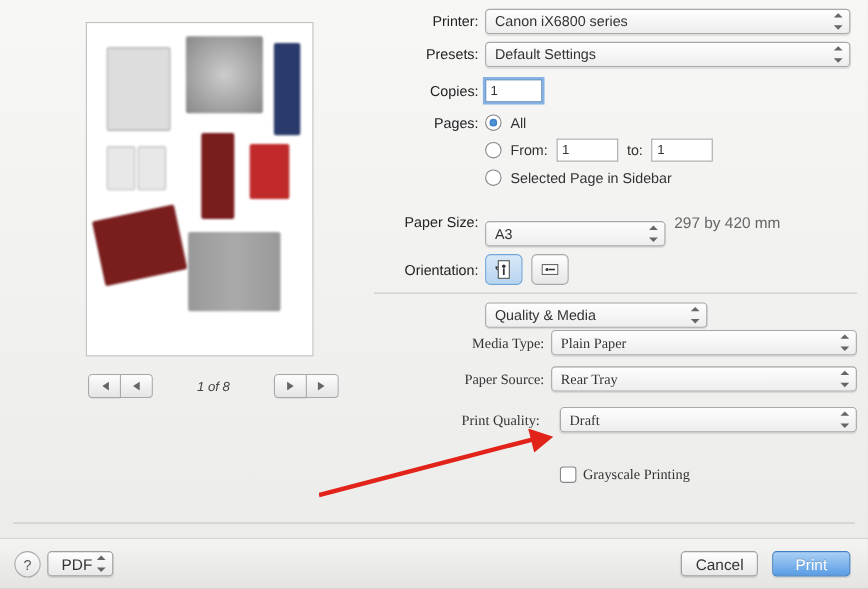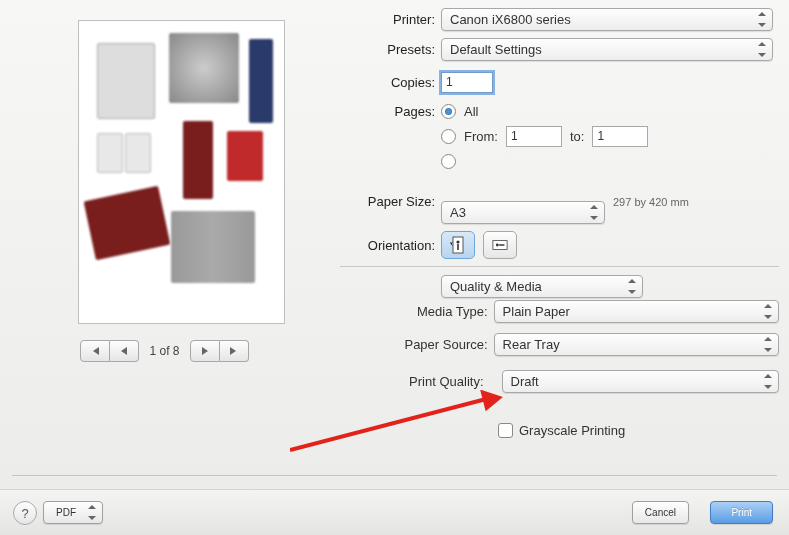--- a/index.html
+++ b/index.html
@@ -18,58 +18,58 @@
   .t1{left:18px;top:22px;width:56px;height:74px;background:#ddd;border:1px solid #aaa;}
   .t2{left:18px;top:112px;width:24px;height:38px;background:#e8e8e8;border:1px solid #bbb;}
   .t3{left:46px;top:112px;width:24px;height:38px;background:#e8e8e8;border:1px solid #bbb;}
   .t4{left:10px;top:172px;width:76px;height:60px;background:#7a1d1d;transform:rotate(-12deg);}
   .t5{left:90px;top:12px;width:70px;height:70px;border-radius:50%;background:radial-gradient(#ccc,#888);}
   .t6{left:170px;top:18px;width:24px;height:84px;background:#2a3a6a;}
   .t7{left:104px;top:100px;width:30px;height:78px;background:#7a1d1d;}
   .t8{left:148px;top:110px;width:36px;height:50px;background:#c02a2a;}
   .t9{left:92px;top:190px;width:84px;height:72px;background:linear-gradient(90deg,#999,#aaa 50%,#999);}
 
-  .nav{position:absolute;left:80px;top:340px;width:169px;display:flex;align-items:center;justify-content:space-between;}
+  .nav{position:absolute;left:80px;top:340px;width:228px;display:flex;align-items:center;justify-content:space-between;font-style:italic;}
   .nav .btn-pair{display:flex;}
   .nav .nb{width:28px;height:20px;background:linear-gradient(#fdfdfd,#e5e5e5);border:1px solid #a8a8a8;display:flex;align-items:center;justify-content:center;font-size:9px;color:#555;}
   .nav .nb:first-child{border-top-left-radius:4px;border-bottom-left-radius:4px;}
   .nav .nb:last-child{border-top-right-radius:4px;border-bottom-right-radius:4px;border-left:none;}
   .nav .page{font-size:12px;color:#444;}
 
   
   .rows{position:absolute;left:340px;top:8px;right:10px;}
   .row{display:flex;align-items:center;margin-bottom:7px;min-height:22px;}
   .lab{width:95px;text-align:right;padding-right:6px;color:#222;}
   .field{flex:1;display:flex;align-items:center;gap:8px;}
   .select{height:21px;background:linear-gradient(#fefefe,#ededed);border:1px solid #a8a8a8;border-radius:4px;padding:0 22px 0 8px;display:flex;align-items:center;position:relative;box-shadow:0 1px 1px rgba(0,0,0,.1);}
   .select::after{content:"";position:absolute;right:6px;top:3px;width:0;height:0;border-left:4px solid transparent;border-right:4px solid transparent;border-bottom:4px solid #666;}
   .select::before{content:"";position:absolute;right:6px;bottom:3px;width:0;height:0;border-left:4px solid transparent;border-right:4px solid transparent;border-top:4px solid #666;}
   .sel-w1{width:300px;}
   .input{height:19px;border:1px solid #a8a8a8;background:#fff;padding:0 4px;font-size:12px;display:flex;align-items:center;}
   .focus{outline:3px solid rgba(88,150,220,.7);outline-offset:-1px;}
   .radio{width:13px;height:13px;border-radius:50%;border:1px solid #888;background:#fff;display:inline-flex;align-items:center;justify-content:center;}
   .radio.on::after{content:"";width:7px;height:7px;border-radius:50%;background:radial-gradient(#5a9de0,#2a6fb8);}
-  .dims{font-size:11px;color:#666;}
+  .dims{font-size:14px;color:#666;}
   .orient-btn{width:32px;height:26px;border:1px solid #a8a8a8;border-radius:5px;background:linear-gradient(#fefefe,#e6e6e6);display:flex;align-items:center;justify-content:center;position:relative;}
   .orient-btn.sel{background:linear-gradient(#d8e8f8,#b8d4ef);border-color:#6ea6da;}
   .orient-btn svg{width:16px;height:18px;}
   .hr{height:1px;background:#c8c8c8;margin:6px 0 8px 0;}
-  .sect2{position:absolute;left:357px;top:300px;right:10px;}
+  .sect2{position:absolute;left:368px;top:300px;right:10px;font-family:Liberation Serif, serif;}
   .row2{display:flex;align-items:center;margin-bottom:10px;}
   .lab2{width:135px;text-align:right;padding-right:6px;}
   .sel-w2{width:262px;}
   .checkbox{width:13px;height:13px;border:1px solid #888;border-radius:3px;background:#fff;}
 
   .hr-bottom{position:absolute;left:12px;right:12px;top:475px;height:1px;background:#c4c4c4;}
 
   
   .help-btn{position:absolute;left:13px;top:501px;width:22px;height:22px;border-radius:50%;border:1px solid #aaa;background:linear-gradient(#fdfdfd,#e6e6e6);display:flex;align-items:center;justify-content:center;font-size:13px;color:#555;}
   .pdf-btn{position:absolute;left:43px;top:501px;}
   .hide-btn{position:absolute;left:109px;top:501px;}
-  .push{height:21px;background:linear-gradient(#fefefe,#e8e8e8);border:1px solid #a0a0a0;border-radius:4px;padding:0 12px;display:flex;align-items:center;box-shadow:0 1px 1px rgba(0,0,0,.1);font-size:10px;}
+  .push{height:21px;background:linear-gradient(#fefefe,#e8e8e8);border:1px solid #a0a0a0;border-radius:4px;padding:0 12px;display:flex;align-items:center;box-shadow:0 1px 1px rgba(0,0,0,.1);font-size:14px;}
   .push.default{background:linear-gradient(#aad0f6,#5a9de4);border-color:#3f7ec4;color:#fff;text-shadow:0 -1px 0 rgba(0,0,0,.2);}
   .cancel-btn{position:absolute;right:100px;top:501px;}
   .print-btn{position:absolute;right:16px;top:501px;padding:0 20px;}
 
   
   .anno{position:absolute;left:38px;top:418px;color:#e2231a;font-size:18px;font-weight:600;line-height:1.25;pointer-events:none;}
   .arrow{position:absolute;left:290px;top:390px;width:230px;height:70px;pointer-events:none;}
 </style>
 </head>
 <body>
@@ -165,20 +165,21 @@
         <span>to:</span>
         <div class="input" style="width:46px;">
             <span>1</span>
           </div>
       </div>
     </div>
     <div class="row" style="margin-top:-4px;">
       <div class="lab"></div>
       <div class="field">
         <span class="radio"></span>
+        <span>Selected Page in Sidebar</span>
       </div>
     </div>
     <div class="row">
       <div class="lab">Paper Size:</div>
       <div class="field">
         <div class="select" style="width:132px;margin-top:22px;">
             <span>A3</span>
           </div>
         <span class="dims">297 by 420 mm</span>
       </div>

